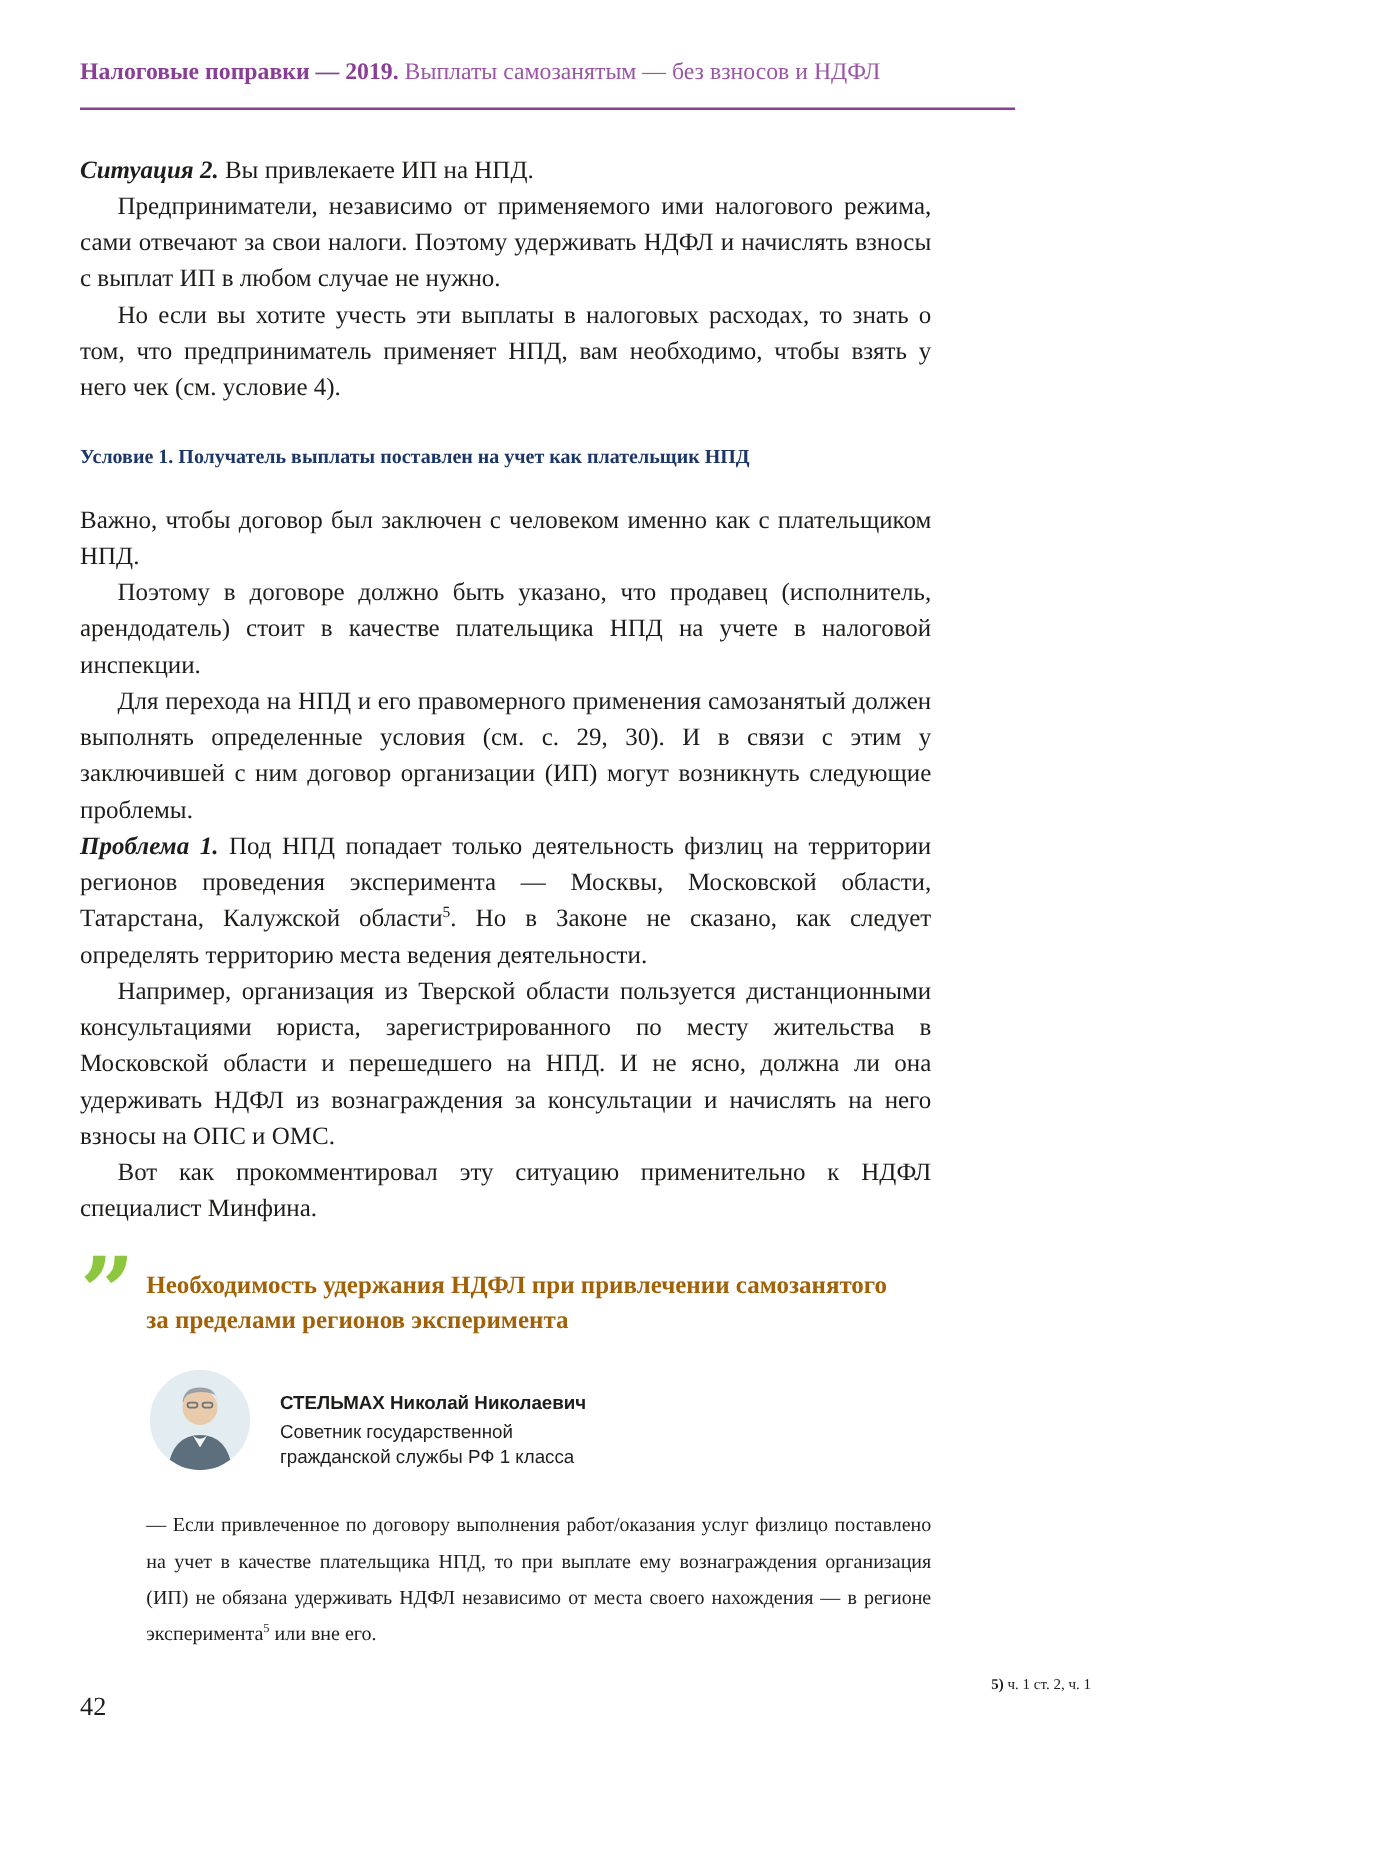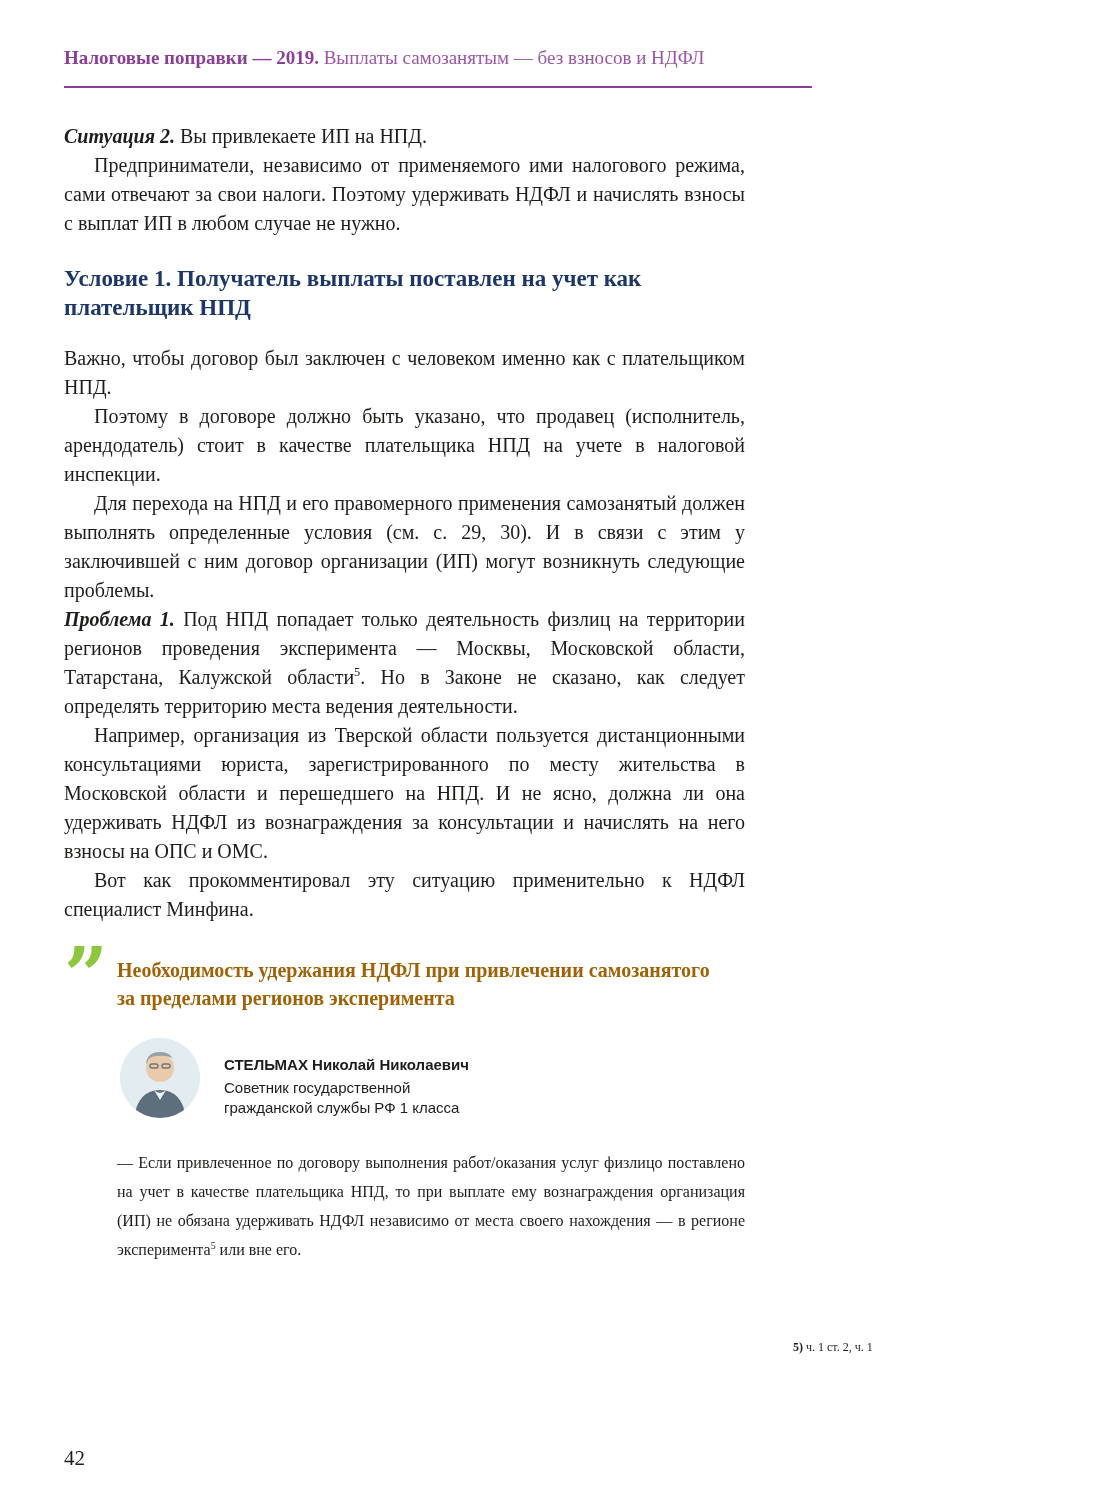--- a/index.html
+++ b/index.html
@@ -42,21 +42,21 @@
     text-align: justify;
     hyphens: auto;
   }
   p.indent { text-indent: 30px; }
   .lead-label { font-weight: bold; font-style: italic; }
   sup.fn-ref { font-size: 0.62em; line-height: 0; vertical-align: super; }
 
   h2.section-heading {
     margin: 26px 0 22px 0;
     max-width: 580px;
-    font-size: 23px;
+    font-size: 16px;
     line-height: 29px;
     font-weight: bold;
     color: #1c3667;
   }
   .gap-top { margin-top: 27px; }
 
   
   .quote-block {
     display: flex;
     margin-top: 32px;
@@ -122,40 +122,41 @@
     font-size: 12px;
     line-height: 20px;
     color: #1d1d1b;
   }
   .footnote .fn-marker { font-weight: bold; }
 
   
   .page-number {
     position: absolute;
     left: 64px;
-    top: 1446px;
+    top: 1353px;
     font-size: 21px;
     color: #1d1d1b;
   }
 </style>
 </head>
 <body>
 
 <div class="page">
 
   <header class="page-header">
     <span class="hdr-bold">Налоговые поправки — 2019.</span><span class="hdr-rest"> Выплаты самозанятым — без взносов и НДФЛ</span>
   </header>
 
   <main class="main-col">
 
     <p class="body-para"><span class="lead-label">Ситуация 2.</span><span> Вы привлекаете ИП на НПД.</span></p>
 
     <p class="body-para indent">Предприниматели, независимо от применяемого ими налогового режима, сами отвечают за свои налоги. Поэтому удерживать НДФЛ и начислять взносы с выплат ИП в любом случае не нужно.</p>
 
+    <p class="body-para indent">Но если вы хотите учесть эти выплаты в налоговых расходах, то знать о том, что предприниматель применяет НПД, вам необходимо, чтобы взять у него чек (см. условие 4).</p>
 
     <h2 class="section-heading">Условие 1. Получатель выплаты поставлен на учет как плательщик НПД</h2>
 
     <p class="body-para">Важно, чтобы договор был заключен с человеком именно как с плательщиком НПД.</p>
 
     <p class="body-para indent">Поэтому в договоре должно быть указано, что продавец (исполнитель, арендодатель) стоит в качестве плательщика НПД на учете в налоговой инспекции.</p>
 
     <p class="body-para indent">Для перехода на НПД и его правомерного применения самозанятый должен выполнять определенные условия (см. с. 29, 30). И в связи с этим у заключившей с ним договор организации (ИП) могут возникнуть следующие проблемы.</p>
 
     <p class="body-para gap-top"><span class="lead-label">Проблема 1.</span><span> Под НПД попадает только деятельность физлиц на территории регионов проведения эксперимента — Москвы, Московской области, Татарстана, Калужской области</span><sup class="fn-ref">5</sup><span>. Но в Законе не сказано, как следует определять территорию места ведения деятельности.</span></p>

